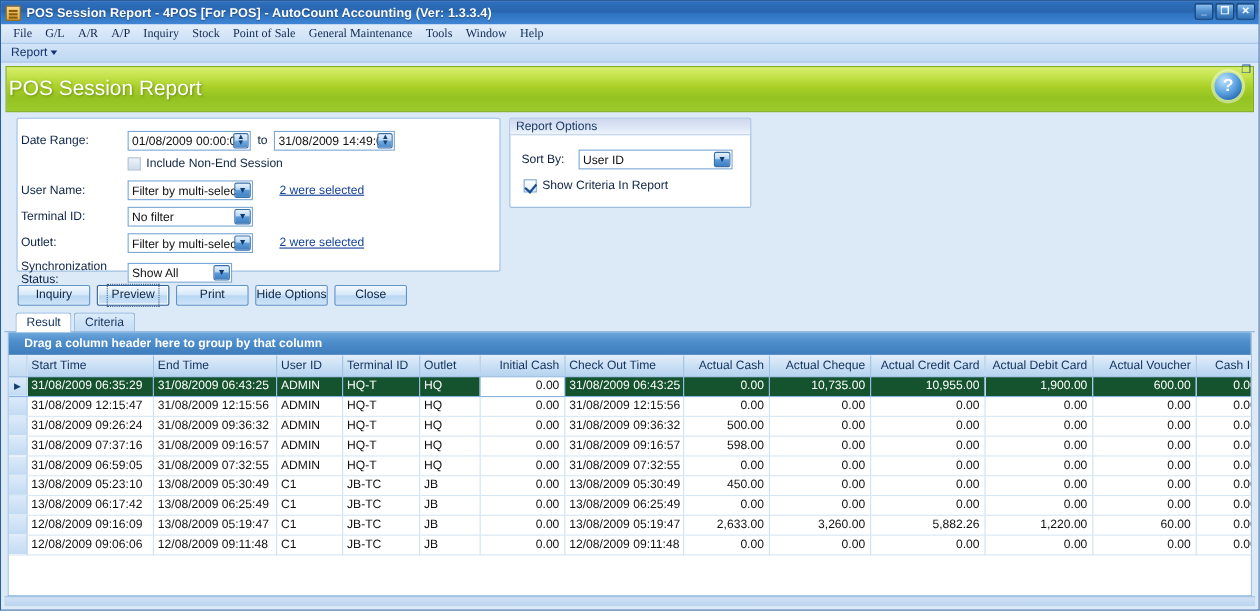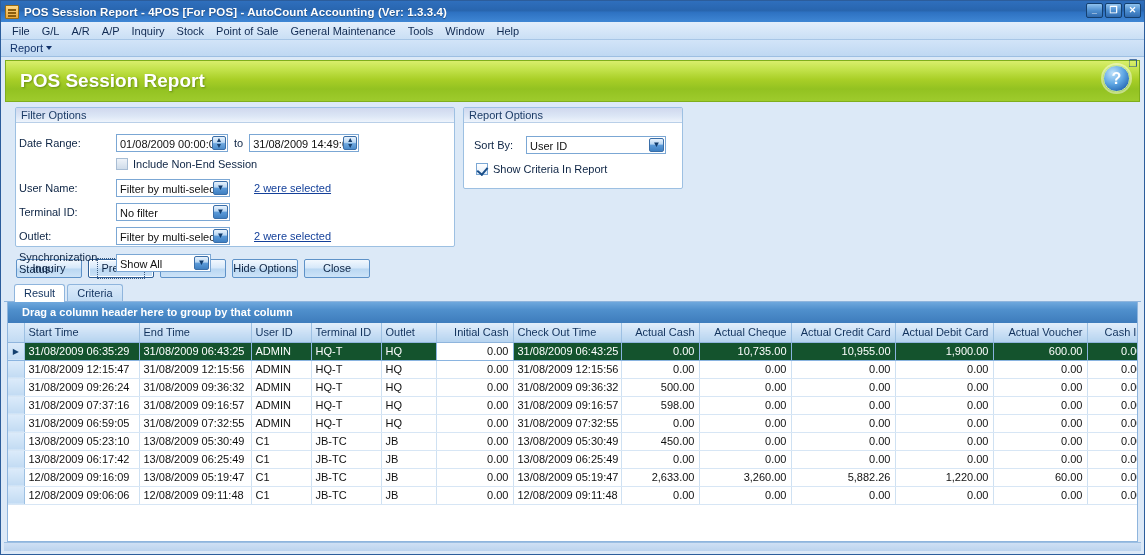--- a/index.html
+++ b/index.html
@@ -64,20 +64,21 @@
   }
 
   
   .menubar {
     height: 18px;
     background: linear-gradient(180deg,#e3eefb 0%,#cadff5 100%);
     border-bottom: 1px solid #a8c6e6;
     display: flex; align-items: center;
     padding-left: 5px;
     flex: 0 0 18px;
+    font-family: Liberation Serif, serif;
   }
   .menu-item {
     padding: 1px 6px;
     color: #102a52;
     font-size: 11px;
     cursor: pointer;
     white-space: nowrap;
   }
 
   
@@ -127,22 +128,22 @@
     margin: 1px 1px 0 1px;
     background: linear-gradient(180deg,#d9ee6c 0%,#c2e24a 22%,#a9cf27 46%,#93c221 70%,#9ecb2c 100%);
     border: 1px solid #7fae1c;
     display: flex; align-items: center;
     position: relative;
     flex: 0 0 42px;
   }
   .banner-title {
     color: #ffffff;
     font-size: 19px;
-    font-weight: bold;
-    margin-left: 14px;
+    font-weight: normal;
+    margin-left: 2px;
     text-shadow: 1px 1px 2px rgba(70,100,10,.55);
   }
   .help-btn {
     position: absolute; right: 9px; top: 4px;
     width: 27px; height: 27px; border-radius: 50%;
     background: radial-gradient(circle at 35% 28%, #bfe2fb 0%, #5fa7e4 45%, #2a6bb5 80%, #1b4e89 100%);
     border: 1px solid #c9e8a3;
     box-shadow: 0 0 0 2px rgba(255,255,255,.45);
     color: #fff; font-size: 16px; font-weight: bold;
     text-align: center; line-height: 25px;
@@ -419,21 +420,20 @@
     <div class="mdi-restore">❐</div>
 
     <div class="banner">
       <div class="banner-title">POS Session Report</div>
       <div class="help-btn">?</div>
     </div>
 
     <div class="panels">
 
       <div class="gbox" id="filter-options">
-        <div class="gbox-head">Filter Options</div>
 
         <div class="frow" style="margin-top:11px;">
           <div class="flabel">Date Range:</div>
           <div class="tbox" style="width:112px;">
             <span>01/08/2009 00:00:00</span>
             <span class="spin">▲<br>▼</span>
           </div>
           <div style="margin:0 6px;color:#0d2444;">to</div>
           <div class="tbox" style="width:110px;">
             <span>31/08/2009 14:49:09</span>

